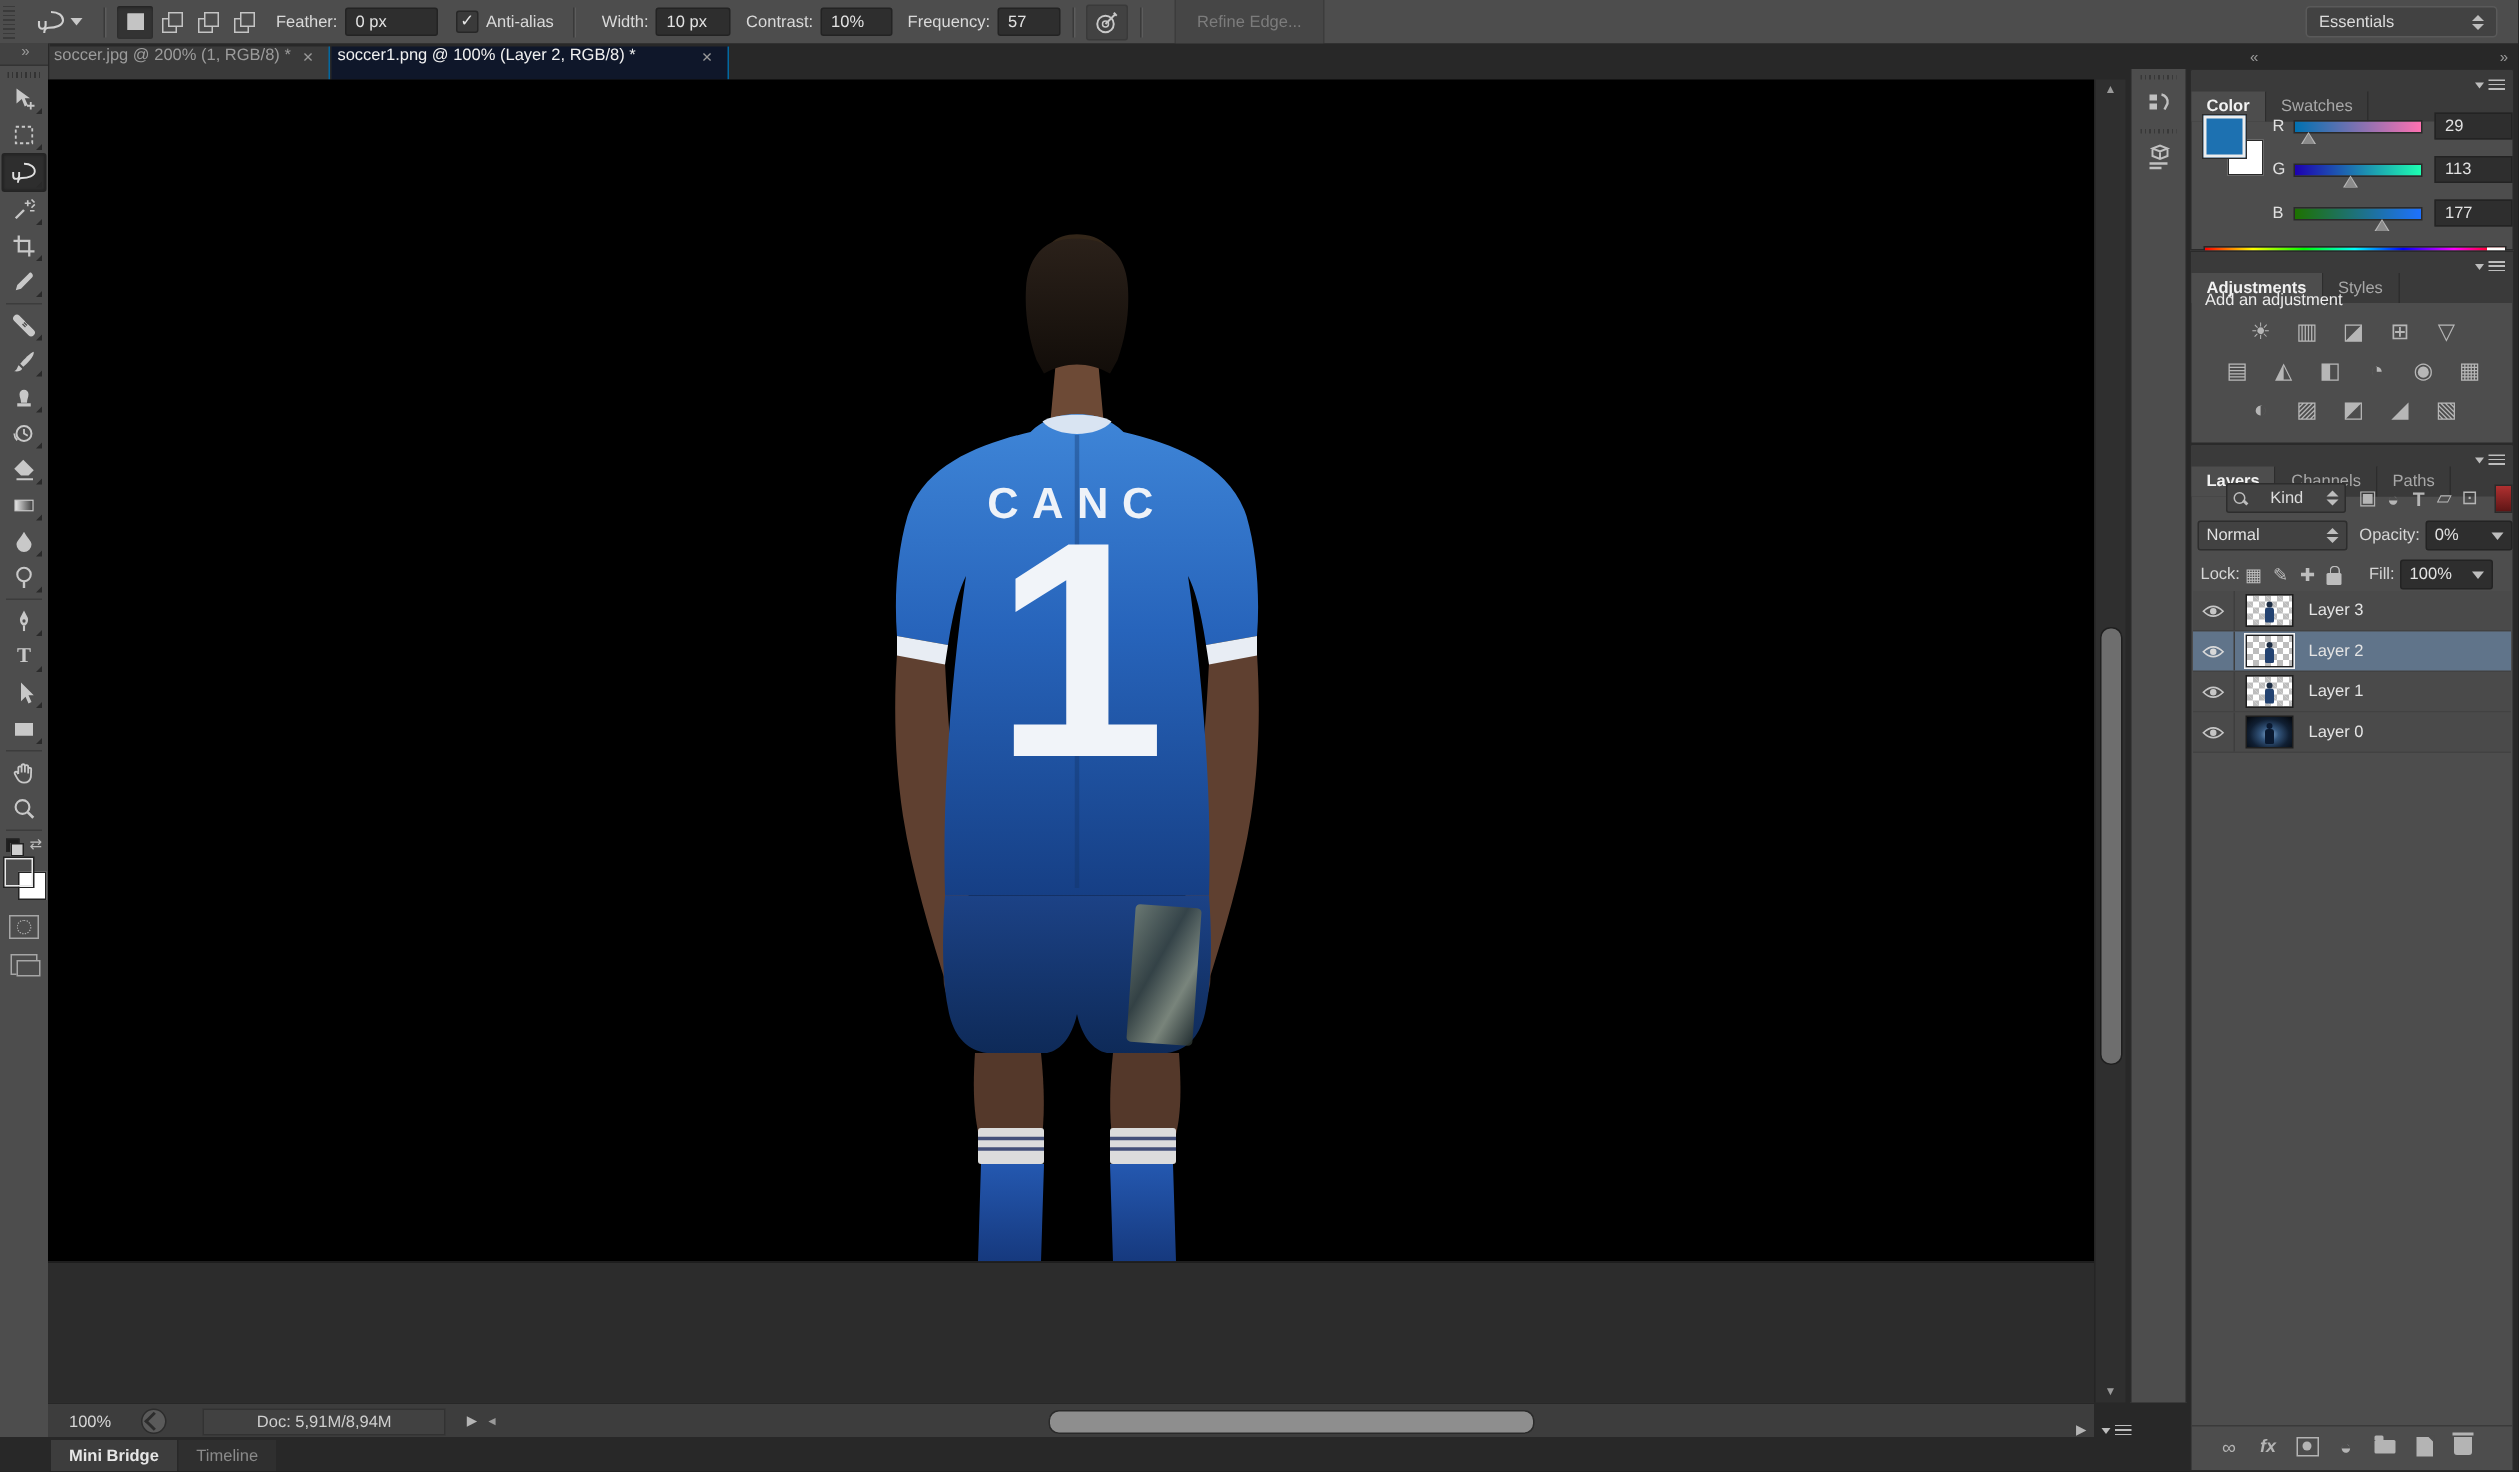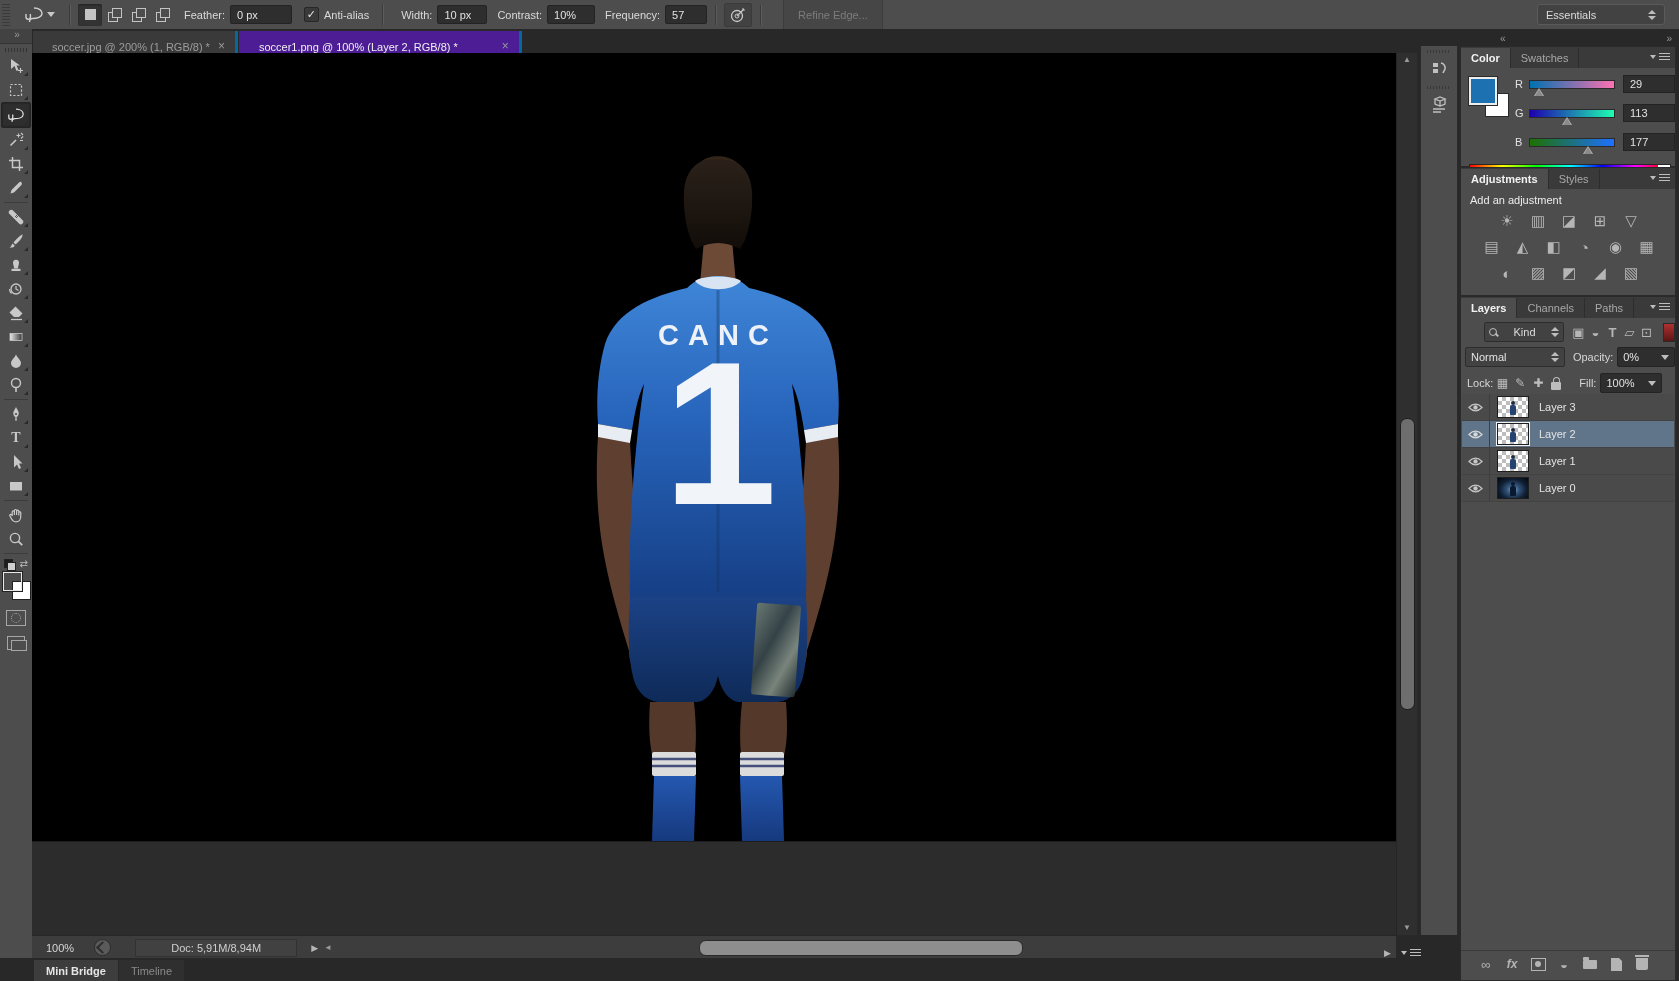--- a/index.html
+++ b/index.html
@@ -35,23 +35,23 @@
   .workspace{position:absolute;right:14px;top:4px;height:19px;width:110px;background:#424242;
              border:1px solid #5a5a5a;border-radius:3px;display:flex;align-items:center;
              justify-content:space-between;padding:0 8px;color:#dcdcdc;}
   .updown{display:inline-flex;flex-direction:column;gap:2px;}
   .updown::before{content:"";border-left:4px solid transparent;border-right:4px solid transparent;border-bottom:4px solid #bdbdbd;}
   .updown::after{content:"";border-left:4px solid transparent;border-right:4px solid transparent;border-top:4px solid #bdbdbd;}
 
   
   .doc-tabbar{position:absolute;left:32px;top:29px;width:1647px;height:24px;background:#282828;display:flex;align-items:flex-end;}
   .tab-chevrons{position:absolute;left:-28px;top:2px;color:#9a9a9a;font-size:10px;letter-spacing:-2px;}
-  .doc-tab{height:22px;display:flex;align-items:flex-end;gap:8px;padding:0 10px 0 20px;margin-right:1px;
-           background:#3a3a3a;color:#9c9c9c;border-right:3px solid #0369a1;}
-  .doc-tab.active{background:#4c1d95;color:#f0f0f0;gap:44px;}
+  .doc-tab{height:22px;display:flex;align-items:flex-start;gap:8px;padding:0 10px 0 4px;margin-right:1px;
+           background:#3a3a3a;color:#9c9c9c;border-right:1px solid #0369a1;}
+  .doc-tab.active{background:#0f172a;color:#f0f0f0;gap:44px;}
   .tab-close{color:#9a9a9a;font-size:12px;}
 
   
   .toolbar{position:absolute;left:0;top:29px;width:32px;height:952px;background:#4d4d4d;border-right:1px solid #282828;}
   .tb-chevrons{height:14px;color:#9a9a9a;font-size:10px;text-align:center;letter-spacing:-2px;background:#424242;border-bottom:1px solid #333;}
   .tb-grip{height:4px;margin:4px 5px 2px 5px;
            background:repeating-linear-gradient(to right,#333 0 1px,transparent 1px 3px);}
   .tool{width:28px;height:24px;margin:0 auto;display:flex;align-items:center;justify-content:center;position:relative;border-radius:2px;}
   .tool.selected{background:#2e2e2e;box-shadow:inset 0 0 2px #1a1a1a;border:1px solid #242424;}
   .tool.fly::after{content:"";position:absolute;right:2px;bottom:2px;border-left:4px solid transparent;border-bottom:4px solid #2a2a2a;}
@@ -102,21 +102,21 @@
   
   .dock-icons{position:absolute;left:1420px;top:46px;width:36px;height:889px;background:#4d4d4d;border-left:1px solid #2a2a2a;border-right:1px solid #2a2a2a;}
   .dock-grip{height:3px;margin:4px 6px 3px;background:repeating-linear-gradient(to right,#383838 0 1px,transparent 1px 3px);}
   .dock-btn{width:28px;height:26px;margin:0 auto 2px;display:flex;align-items:center;justify-content:center;border-radius:2px;}
   .panels-collapse{position:absolute;left:1460px;top:33px;width:216px;height:13px;color:#9a9a9a;font-size:10px;}
   .panels-collapse .left{position:absolute;left:40px;letter-spacing:-2px;}
   .panels-collapse .right{position:absolute;right:6px;letter-spacing:-2px;}
 
   
   .panel{position:absolute;left:1460px;width:216px;background:#4d4d4d;border:1px solid #2a2a2a;box-sizing:border-box;}
-  .panel-tabs{height:21px;background:#3a3a3a;display:flex;align-items:flex-end;position:relative;}
+  .panel-tabs{height:34px;background:#3a3a3a;display:flex;align-items:flex-end;position:relative;}
   .p-tab{height:20px;padding:0 10px;display:flex;align-items:center;color:#a8a8a8;background:#3a3a3a;border-right:1px solid #2d2d2d;}
   .p-tab.active{background:#4d4d4d;color:#f2f2f2;font-weight:bold;}
   .panel-menu{position:absolute;right:5px;top:6px;}
 
   
   .color-swatch-widget{position:absolute;left:8px;top:30px;width:40px;height:40px;}
   .csw-fg{position:absolute;left:0;top:0;width:24px;height:24px;border:2px solid #ededed;box-shadow:0 0 0 1px #2a2a2a;}
   .csw-bg{position:absolute;left:16px;top:16px;width:22px;height:22px;background:#fff;border:1px solid #2a2a2a;}
   .chan-row{position:absolute;left:54px;height:16px;display:flex;align-items:center;}
   .chan-label{width:14px;color:#e0e0e0;}

